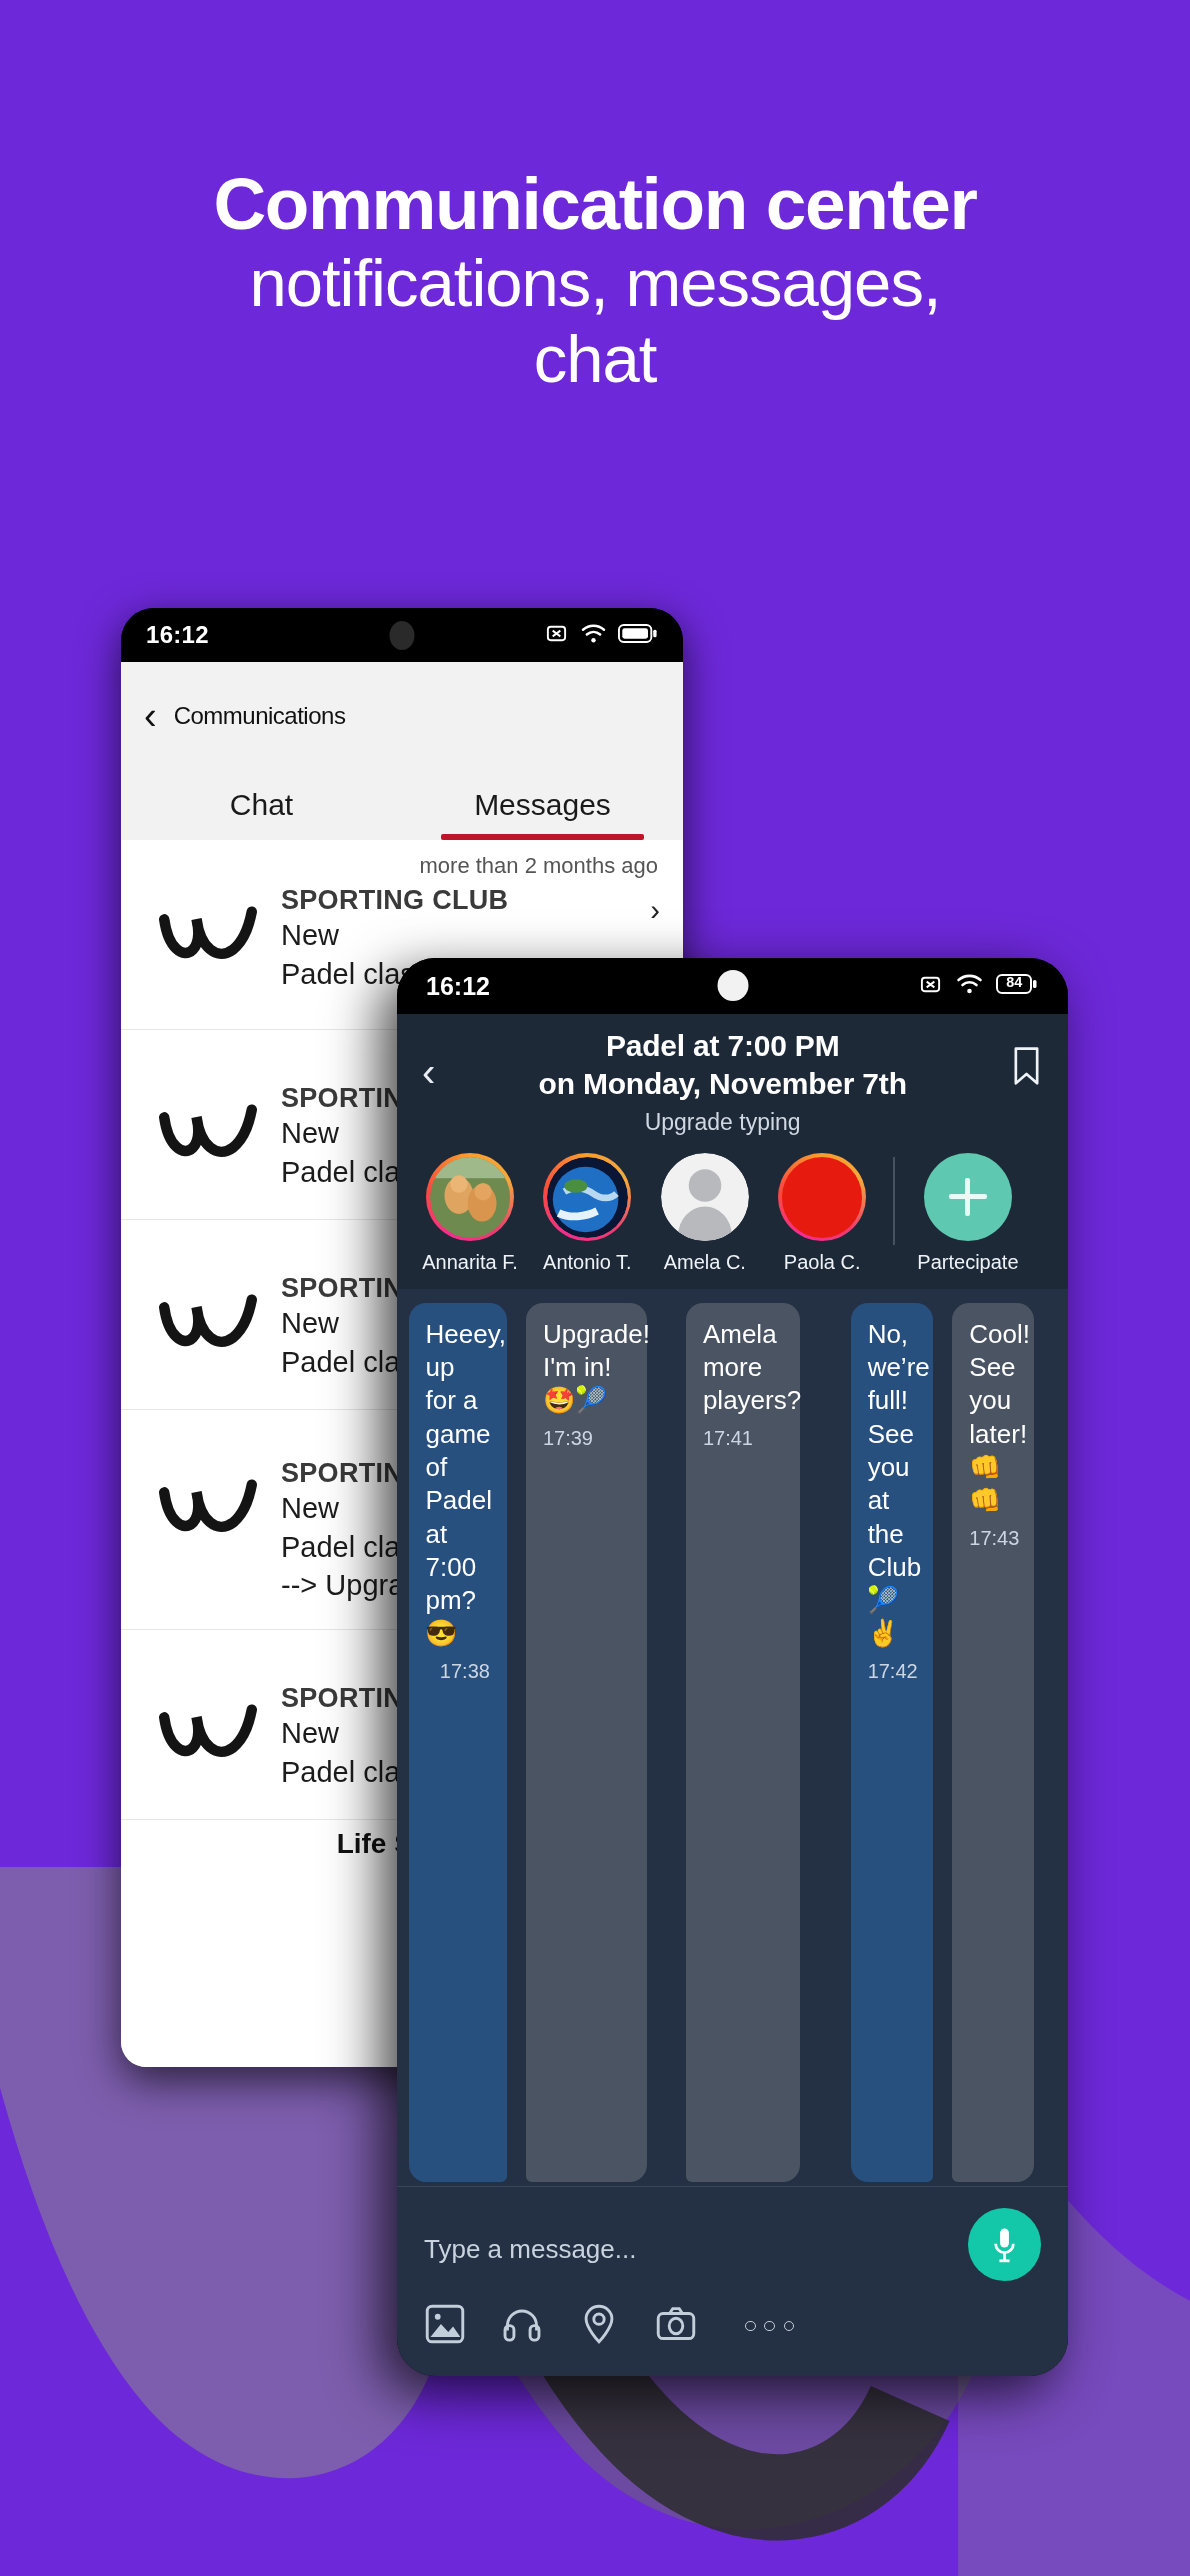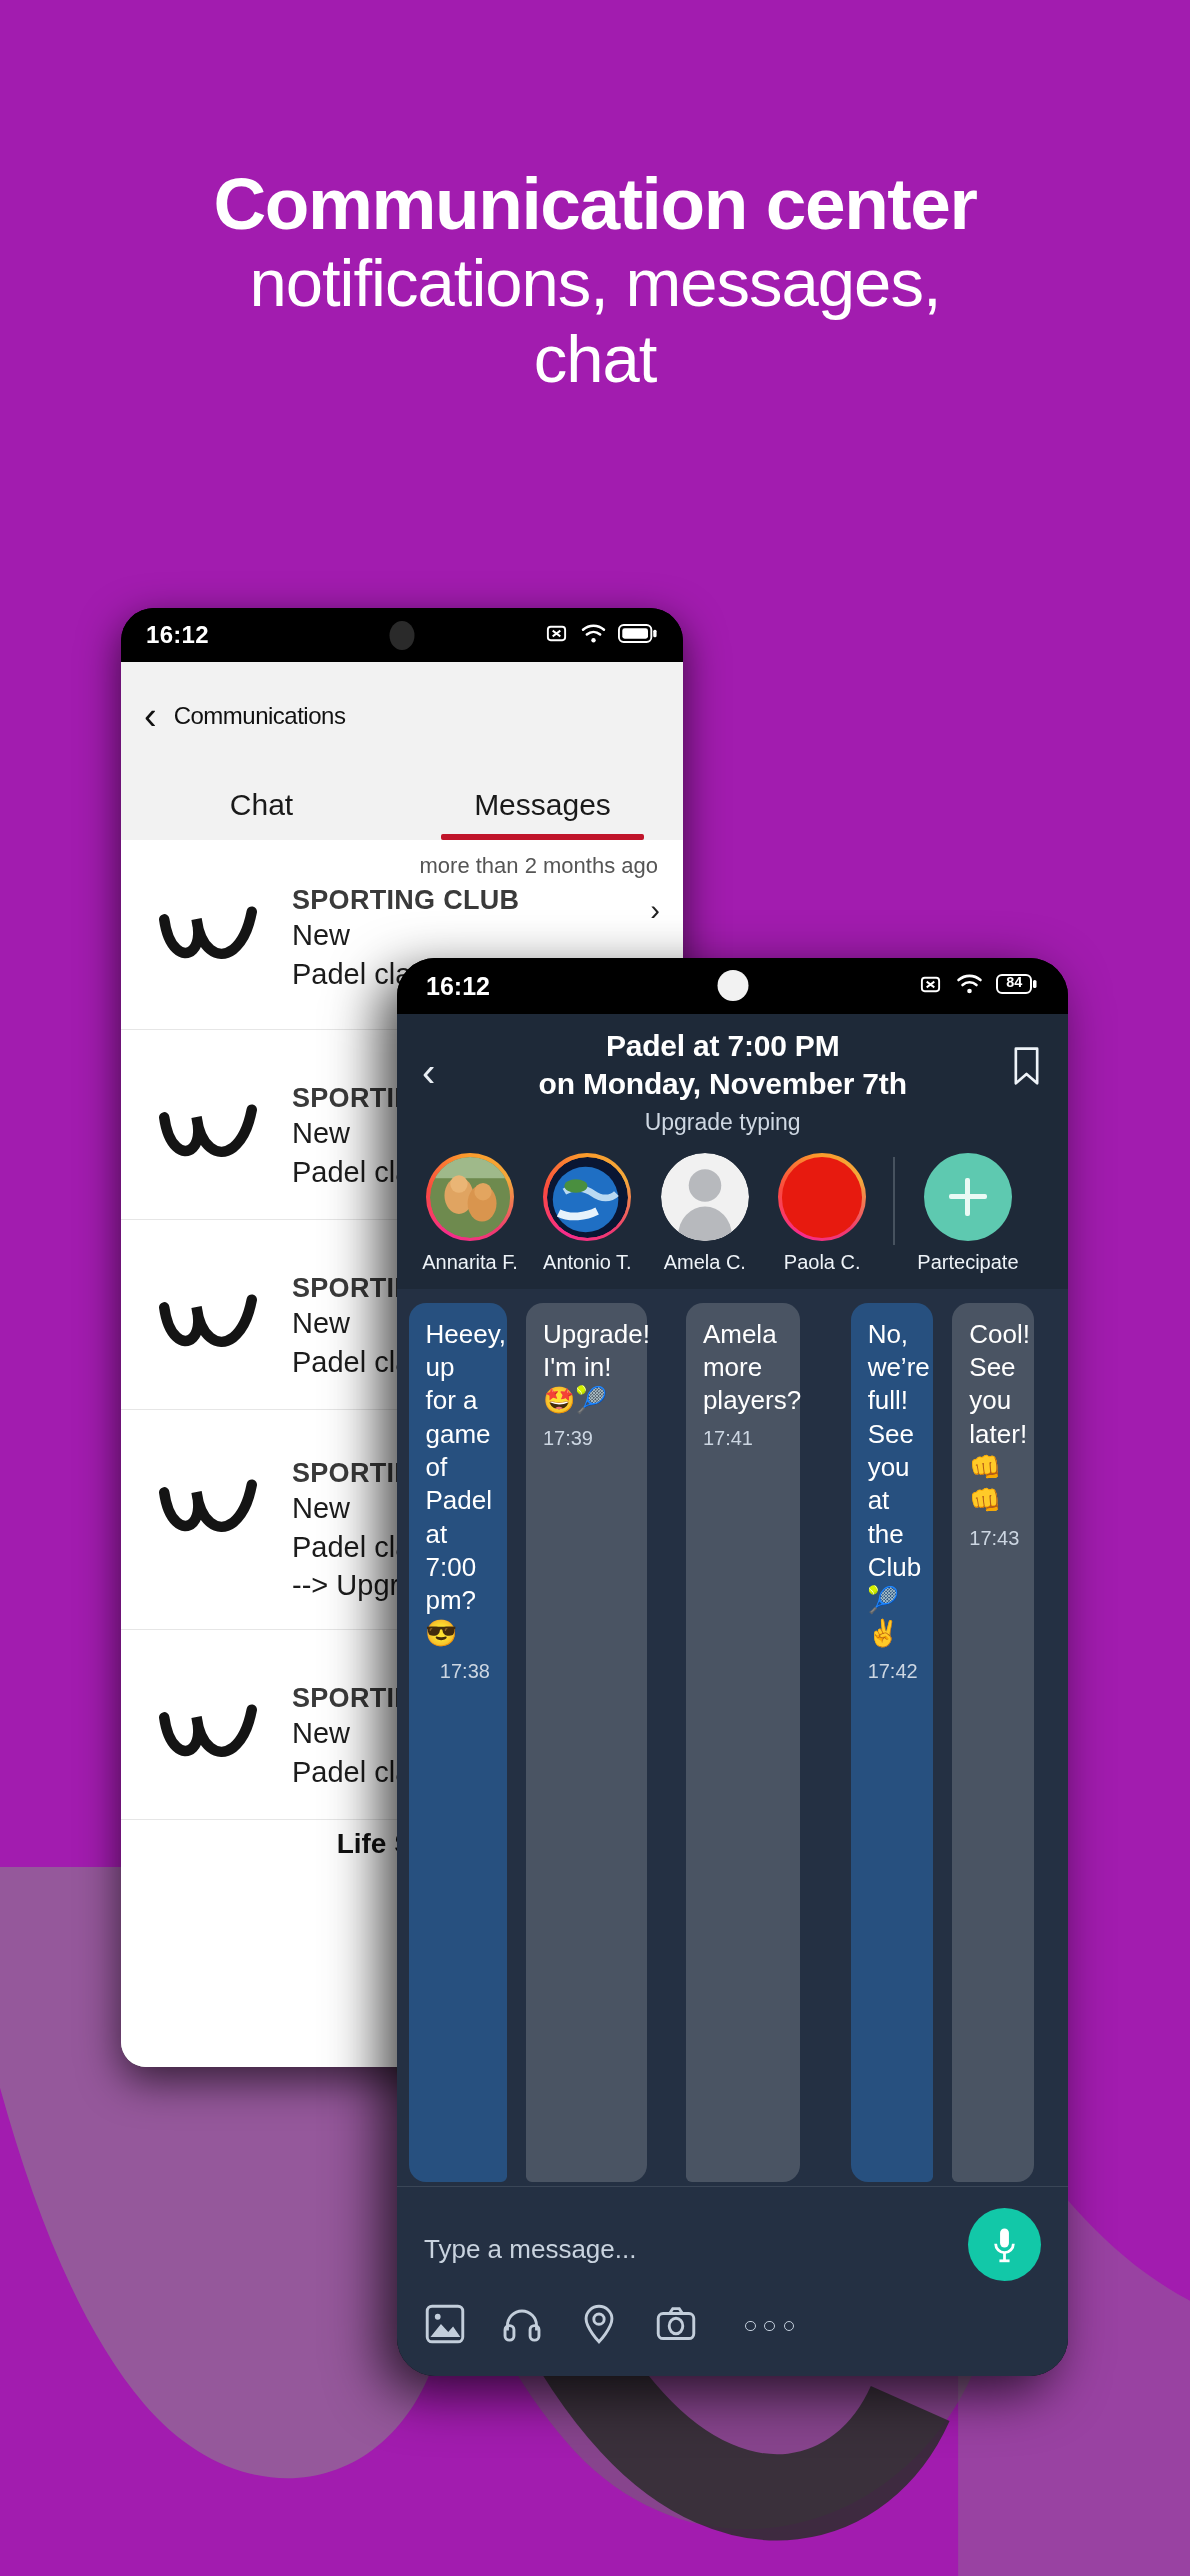--- a/index.html
+++ b/index.html
@@ -2,21 +2,21 @@
 <html><head>
 <meta charset="utf-8">
 <style>
   * { box-sizing: border-box; margin: 0; padding: 0; }
   html, body {
     width: 1190px; height: 2576px;
     background: #121212;
     font-family: "Liberation Sans", sans-serif;
     overflow: hidden;
   }
-  #root { position: relative; width: 1190px; height: 2576px; background: #a21caf; overflow: hidden; }
+  #root { position: relative; width: 1190px; height: 2576px; background: #6d28d9; overflow: hidden; }
 
   
   .bg-watermark { position: absolute; left: 0; bottom: 0; width: 1190px; height: 709px; overflow: hidden; pointer-events: none; }
 
   
   .headline { position: absolute; top: 163px; left: 0; width: 1190px; text-align: center; color: #ffffff; }
   .headline .l1 { display: block; font-size: 73px; font-weight: 700; letter-spacing: -1.4px; line-height: 1.12; }
   .headline .l2, .headline .l3 { display: block; font-size: 67px; font-weight: 400; letter-spacing: -1px; line-height: 1.14; }
 
   
@@ -37,21 +37,21 @@
 
   .pb-tabs { display: flex; background: #f2f2f2; height: 71px; }
   .pb-tab { flex: 1; display: flex; align-items: center; justify-content: center; font-size: 30px; color: #1a1a1a; position: relative; }
   .pb-tab.active::after { content: ""; position: absolute; bottom: 0; left: 14%; right: 14%; height: 5.8px; background: #c0142a; border-radius: 1.9px; }
 
   .pb-list { background: #fff; height: calc(100% - 107px - 71px); overflow: hidden; }
   .pb-row { position: relative; border-bottom: 1px solid #e6e6e6; padding: 13.4px 25px 19px 25px; min-height: 190px; }
   .pb-row-top { display: flex; justify-content: flex-end; }
   .pb-ago { font-size: 22px; color: #555; }
   .pb-chev { position: absolute; right: 23px; top: 54px; font-size: 29px; color: #222; font-weight: 300; }
-  .pb-row-body { display: flex; align-items: flex-start; gap: 23px; margin-top: 3.8px; }
+  .pb-row-body { display: flex; align-items: flex-start; gap: 12px; margin-top: 3.8px; }
   .pb-logo { width: 123px; min-width: 123px; display: flex; align-items: center; justify-content: center; padding-top: 23px; }
   .pb-logo svg { display: block; }
   .pb-texts { padding-top: 1.9px; }
   .pb-club { font-size: 27px; font-weight: 700; color: #3a3a3a; letter-spacing: 0.3px; white-space: nowrap; }
   .pb-line { font-size: 29px; color: #1c1c1c; line-height: 1.33; white-space: nowrap; }
   .pb-foot { background:#fff; display:flex; justify-content:center; align-items:flex-start; padding-top:7.7px; }
   .pb-foot-txt { font-size: 28px; font-weight: 700; color: #111; }
 
   
   .phone-front {

